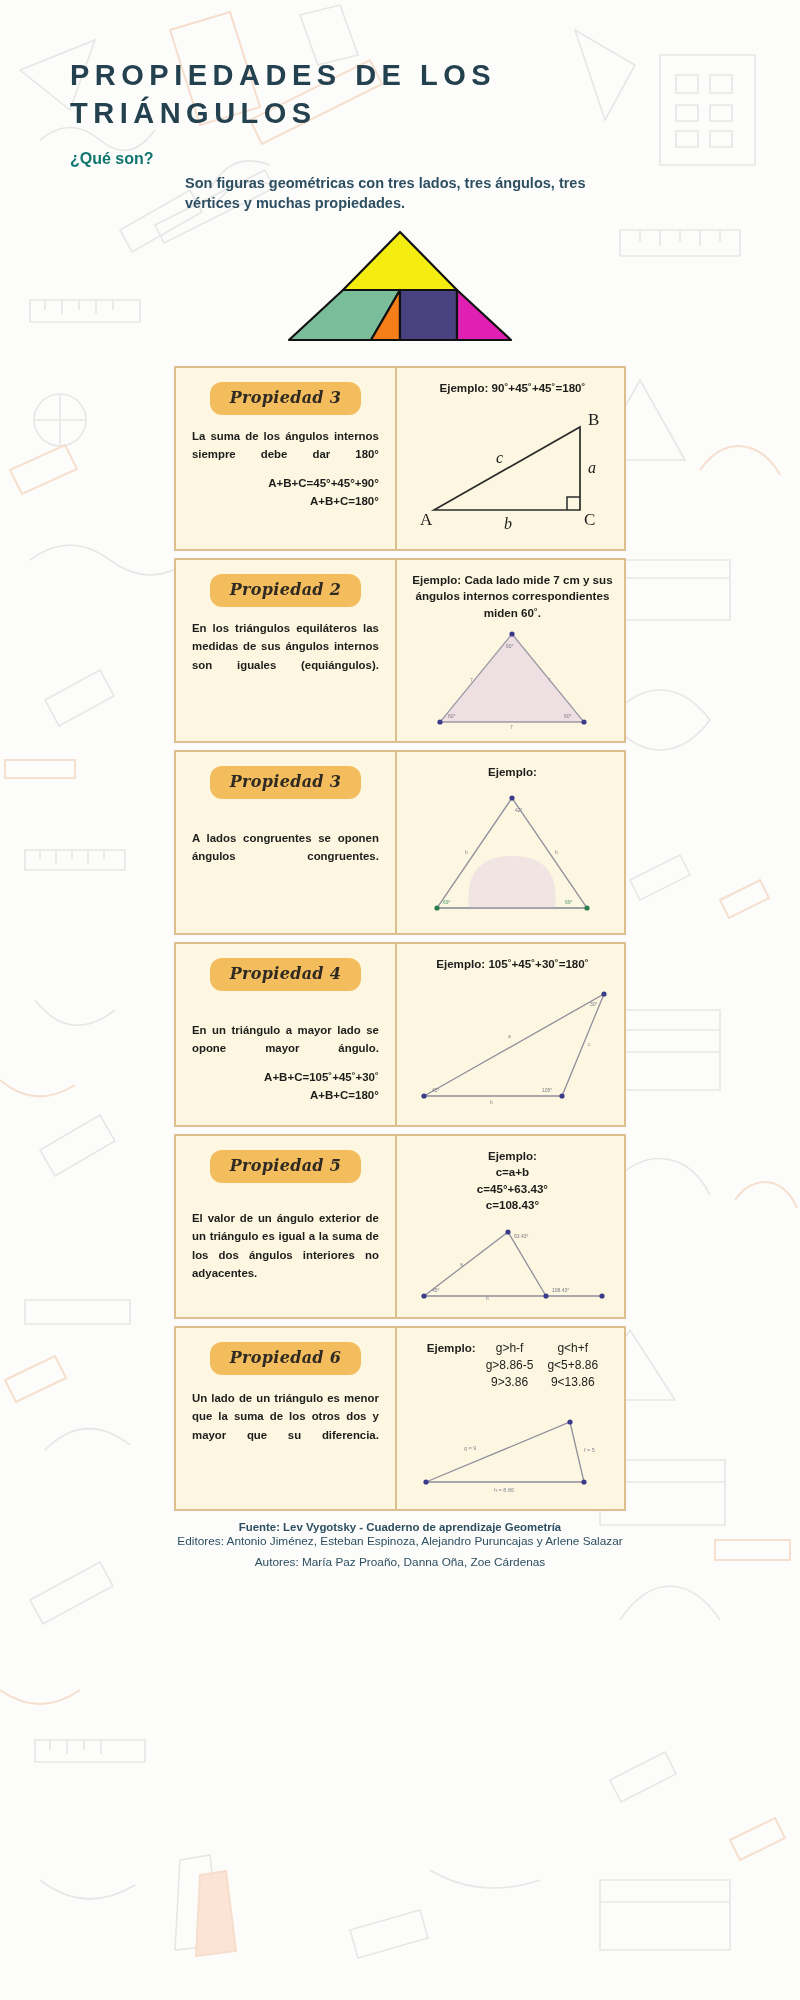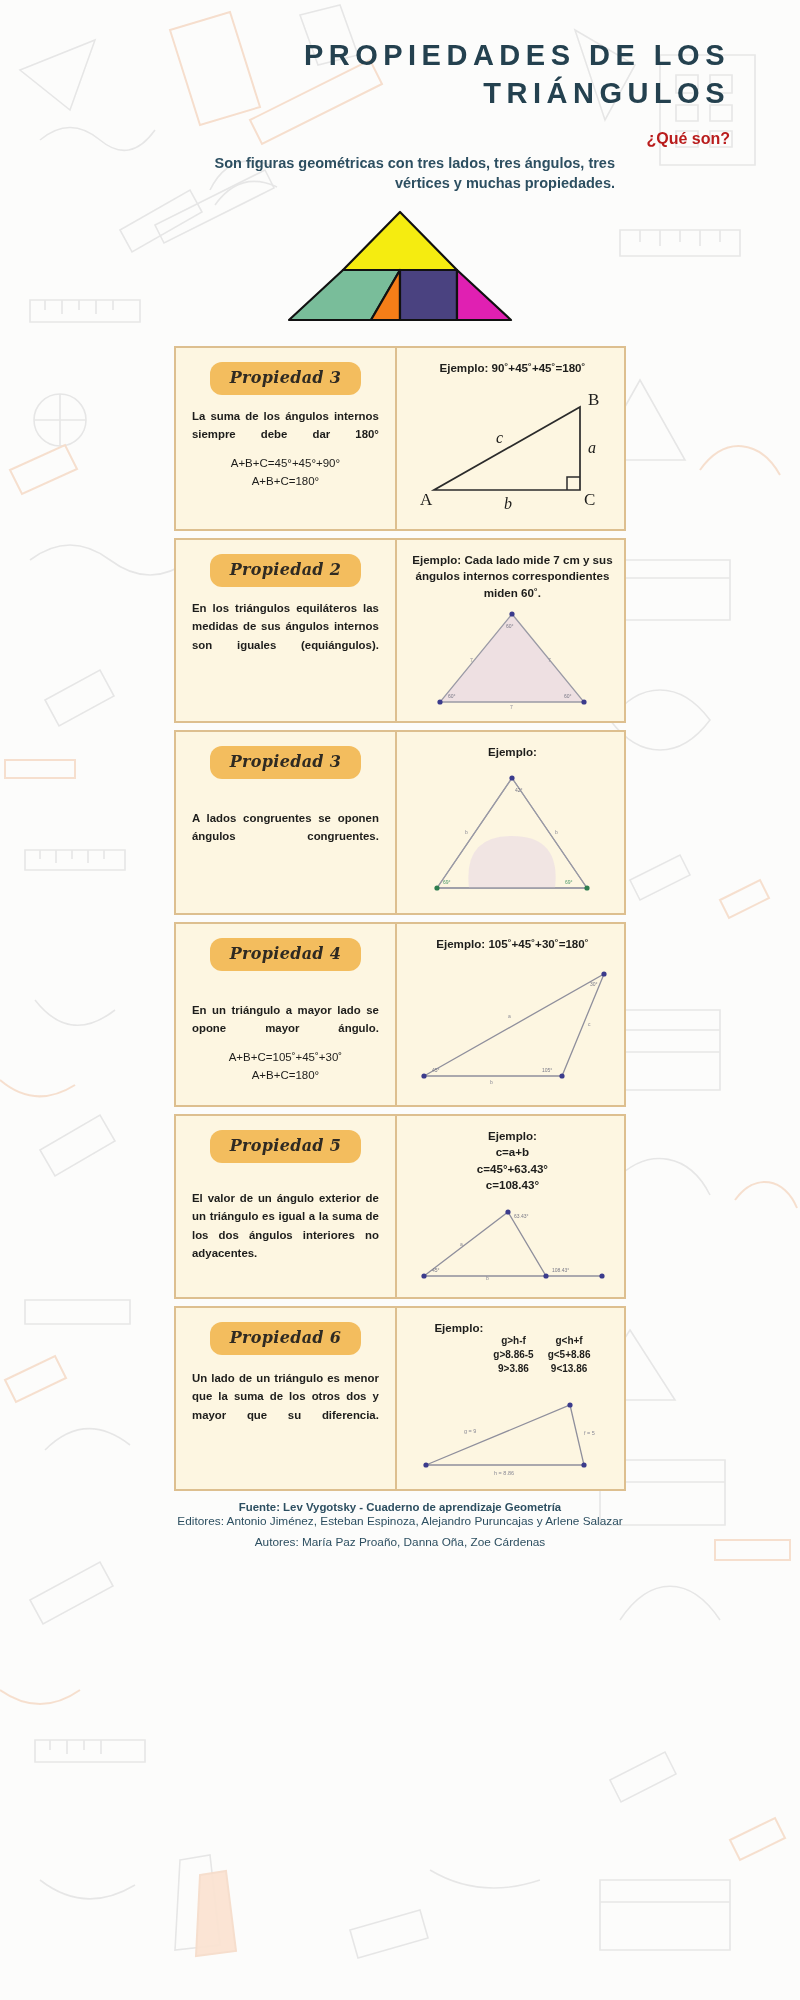--- a/index.html
+++ b/index.html
@@ -18,34 +18,34 @@
     position: absolute;
     inset: 0;
     z-index: 0;
     pointer-events: none;
   }
 
   
   .header {
     position: relative;
     z-index: 2;
-    padding: 36px 70px 0 70px;
-    text-align: right;
+    padding: 56px 70px 0 70px;
+    text-align: left;
   }
   .main-title {
     color: #24414f;
     font-size: 29px;
     font-weight: bold;
     letter-spacing: 5.5px;
     line-height: 1.32;
     text-transform: uppercase;
   }
   .subtitle {
     margin-top: 17px;
-    color: #b91c1c;
+    color: #0f766e;
     font-size: 16px;
     font-weight: bold;
   }
   .intro {
     margin: 5px auto 0 auto;
     width: 430px;
     color: #2d4f61;
     font-size: 14.5px;
     font-weight: bold;
     line-height: 1.42;
@@ -106,24 +106,24 @@
     color: #1d1d1b;
     font-size: 11.4px;
     font-weight: bold;
     line-height: 1.62;
     text-align: justify;
     text-align-last: justify;
   }
   .formula {
     margin-top: 11px;
     width: 100%;
-    text-align: center;
+    text-align: right;
     color: #1d1d1b;
     font-size: 11.5px;
-    font-weight: normal;
+    font-weight: bold;
     line-height: 1.5;
   }
   .example-label {
     color: #1d1d1b;
     font-size: 11.6px;
     font-weight: bold;
     text-align: center;
     line-height: 1.42;
   }
   .diagram {
@@ -150,25 +150,24 @@
   }
   .footer-line {
     margin-top: 4px;
     font-size: 11.8px;
     line-height: 1.45;
   }
   .ineq-grid {
     display: flex;
     gap: 14px;
     justify-content: center;
-    font-size: 10px;
-    font-weight: bold;
+    font-size: 12px;
+    font-weight: normal;
     line-height: 1.42;
     color: #1d1d1b;
-    margin-top: 14px;
   }
   .ineq-col { text-align: center; }
 </style>
 </head>
 <body>
 
 <svg id="bg-pattern" viewBox="0 0 800 2000" preserveAspectRatio="none">
   <rect x="0" y="0" width="800" height="2000" fill="#fcfcfb"></rect>
   <g stroke="#e3e3e3" stroke-width="1.6" fill="none" opacity="0.85">
     <path d="M20 70 L95 40 L70 110 Z"></path>

